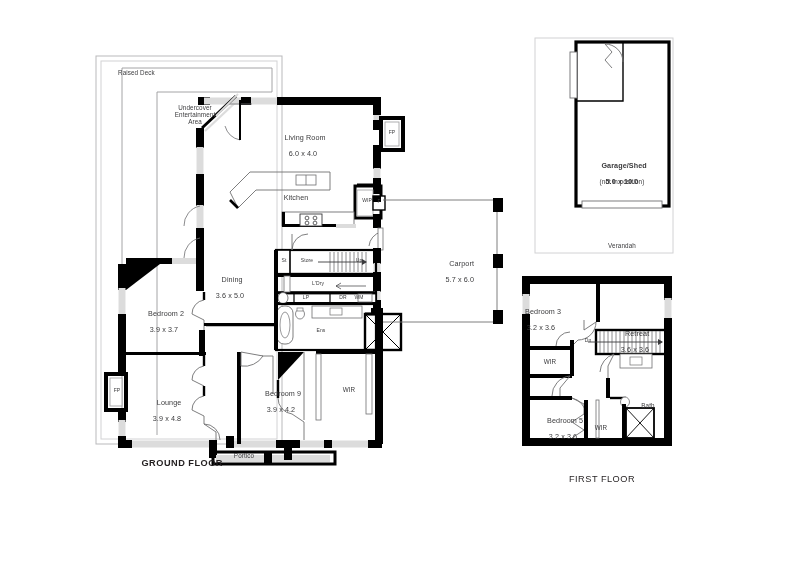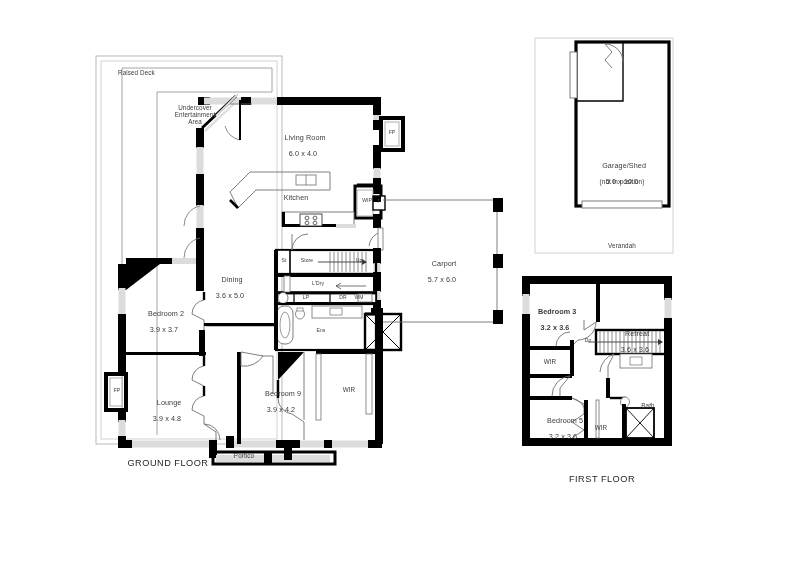--- a/index.html
+++ b/index.html
@@ -375,46 +375,46 @@
   <span class="dim">3.9 x 4.8</span>
 </div>
 
 <div class="lbl room" style="left:243px;top:382px;width:76px;">
   <span>Bedroom 9</span>
   <span class="dim">3.9 x 4.2</span>
 </div>
 
 <div class="lbl small" style="left:332px;top:386px;width:34px;">WIR</div>
 
-<div class="lbl room" style="left:410px;top:252px;width:64px;">
+<div class="lbl room" style="left:410px;top:252px;width:64px;text-align:right;">
   <span>Carport</span>
   <span class="dim">5.7 x 6.0</span>
 </div>
 
 <div class="lbl small" style="left:218px;top:452px;width:52px;">Portico</div>
 
 <div class="lbl tiny" style="left:385px;top:130px;width:14px;">FP</div>
 <div class="lbl tiny" style="left:110px;top:388px;width:14px;">FP</div>
 <div class="lbl tiny" style="left:374px;top:199px;width:10px;">F</div>
 <div class="lbl tiny" style="left:279px;top:258px;width:10px;">St</div>
 <div class="lbl tiny" style="left:299px;top:295px;width:14px;">LP</div>
 <div class="lbl tiny" style="left:336px;top:295px;width:14px;">DR</div>
 <div class="lbl tiny" style="left:350px;top:295px;width:18px;">WM</div>
 <div class="lbl tiny" style="left:352px;top:258px;width:14px;">Up</div>
 
-<div class="lbl floor" style="left:113px;top:458px;width:110px;text-align:center;">GROUND FLOOR</div>
-
-<div class="lbl room" style="left:580px;top:154px;width:84px;">
+<div class="lbl floor" style="left:113px;top:458px;width:110px;text-align:right;font-weight:bold;">GROUND FLOOR</div>
+
+<div class="lbl room" style="left:580px;top:154px;width:84px;font-weight:bold;">
   <span>Garage/Shed</span>
   <span class="dim">5.0 x 10.0</span>
 </div>
 <div class="lbl small" style="left:580px;top:178px;width:84px;">(not in position)</div>
 <div class="lbl small" style="left:578px;top:242px;width:88px;">Verandah</div>
 
-<div class="lbl room" style="left:520px;top:300px;width:70px;font-weight:bold;">
+<div class="lbl room" style="left:506px;top:300px;width:70px;">
   <span>Bedroom 3</span>
   <span class="dim">3.2 x 3.6</span>
 </div>
 
 <div class="lbl room" style="left:604px;top:302px;width:62px;margin-top:20px;">
   <span>Retreat</span>
   <span class="dim">3.6 x 3.6</span>
 </div>
 
 <div class="lbl small" style="left:533px;top:358px;width:34px;">WIR</div>

